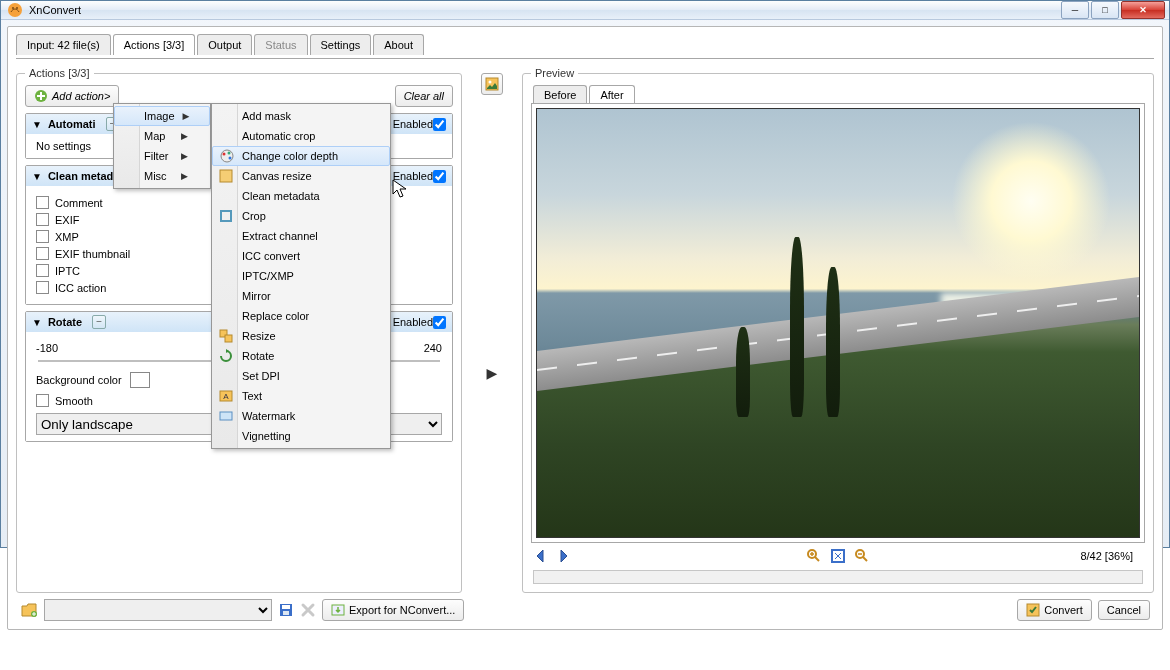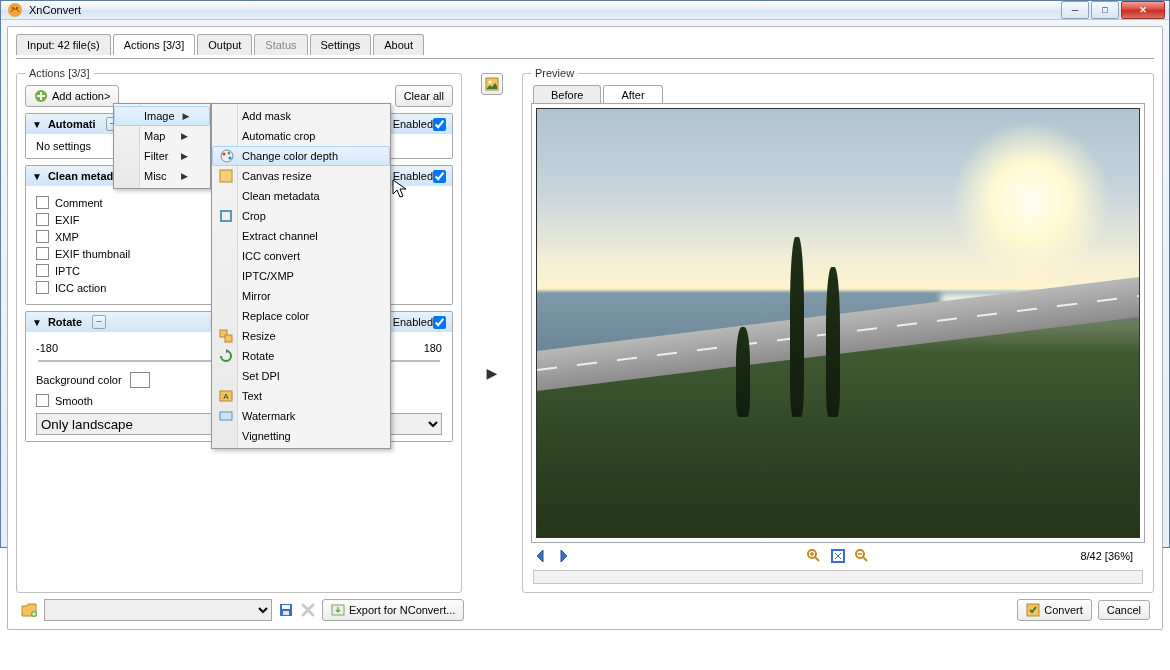--- a/index.html
+++ b/index.html
@@ -106,20 +106,21 @@
   position:relative;
 }
 fieldset.panel-fs > legend {
   padding:0 4px;
   color:#333;
 }
 .toolbar {
   display:flex;
   gap:4px;
   margin-bottom:6px;
+  font-style:italic;
 }
 .btn {
   border:1px solid #a7a7a7;
   border-radius:3px;
   background:linear-gradient(#fdfdfd,#ececec);
   padding:3px 8px;
   display:flex;
   align-items:center;
   gap:4px;
   font-size:11px;
@@ -177,21 +178,21 @@
 .menu-item .mi-ico{position:absolute;left:6px;width:16px;height:16px;}
 .menu-item .arrow-r{margin-left:auto;font-size:9px;color:#333;}
 .menu-item.hi{background:linear-gradient(#e9f2fc,#d5e7fa);border:1px solid #aecff7;padding:3px 21px 3px 29px;border-radius:2px;}
 .menu-left-strip{position:absolute;left:0;top:0;bottom:0;width:26px;background:linear-gradient(#f3f3f3,#e9e9e9);border-right:1px solid #d6d6d6;}
 
 .preview-panel{flex:1;display:flex;flex-direction:column;}
 .mid-gap{width:28px;display:flex;flex-direction:column;align-items:center;padding-top:6px;}
 .mid-gap .mini-btn{width:22px;height:22px;border:1px solid #a7a7a7;border-radius:3px;background:linear-gradient(#fdfdfd,#ececec);margin-bottom:270px;display:flex;align-items:center;justify-content:center;}
 .mid-arrow{font-size:14px;color:#333;}
 .preview-tabs{display:flex;gap:2px;margin:4px 0 0 2px;}
-.ptab{padding:3px 17px;border:1px solid #a7a7a7;border-bottom:none;background:#ededed;border-radius:3px 3px 0 0;}
+.ptab{padding:3px 10px;border:1px solid #a7a7a7;border-bottom:none;background:#ededed;border-radius:3px 3px 0 0;}
 .ptab.active{background:#fff;}
 .img-frame{border:1px solid #a7a7a7;background:#fff;padding:4px;position:relative;top:-1px;}
 .img-canvas{width:100%;height:430px;position:relative;overflow:hidden;border:1px solid #333;}
 
 .sky{position:absolute;inset:0;background:linear-gradient(180deg,#afc4d1 0%,#c8d6dc 20%,#f2edd7 35%,#fdf4ce 42%,#7f99a8 43%,#6d8999 55%,#5b798a 62%);}
 .sun{position:absolute;top:12px;right:28px;width:160px;height:160px;border-radius:50%;background:radial-gradient(circle,#fffef2 0%,#fff9d2 35%,rgba(255,249,210,0) 70%);}
 .sea-glint{position:absolute;top:43%;right:18%;width:90px;height:120px;background:linear-gradient(180deg,rgba(255,255,240,.9),rgba(255,255,240,0));filter:blur(3px);}
 .land{position:absolute;left:0;right:0;bottom:0;height:54%;background:linear-gradient(180deg,#5b798a 0%,#6a7d5a 8%,#3f5a31 20%,#2f4524 60%,#243618 100%);clip-path:polygon(0 30%,100% 0,100% 100%,0 100%);}
 .road{position:absolute;left:0;right:0;top:48%;height:40px;background:linear-gradient(180deg,#b8b8b8,#8c8c8c);transform:skewY(-7deg);}
 .road:after{content:"";position:absolute;top:18px;left:0;right:0;height:2px;background:repeating-linear-gradient(90deg,#eee 0 20px,transparent 20px 40px);}
@@ -322,21 +323,21 @@
               <span class="rm">−</span>
               <span class="enb">
                   <span>Enabled</span>
                   <input type="checkbox" checked="" style="">
                 </span>
             </div>
             <div class="action-body">
               <div class="slider-row">
                 <span>-180</span>
                 <span>An</span>
-                <span>180</span>
+                <span>240</span>
               </div>
               <div class="slider-track">
                   <div class="slider-thumb" style="left:50%"></div>
                 </div>
               <div class="bgcolor-row">
                 <span>Background color</span>
                 <div class="bgswatch"></div>
               </div>
               <div class="chk-row">
                   <div class="chkbox"></div>

